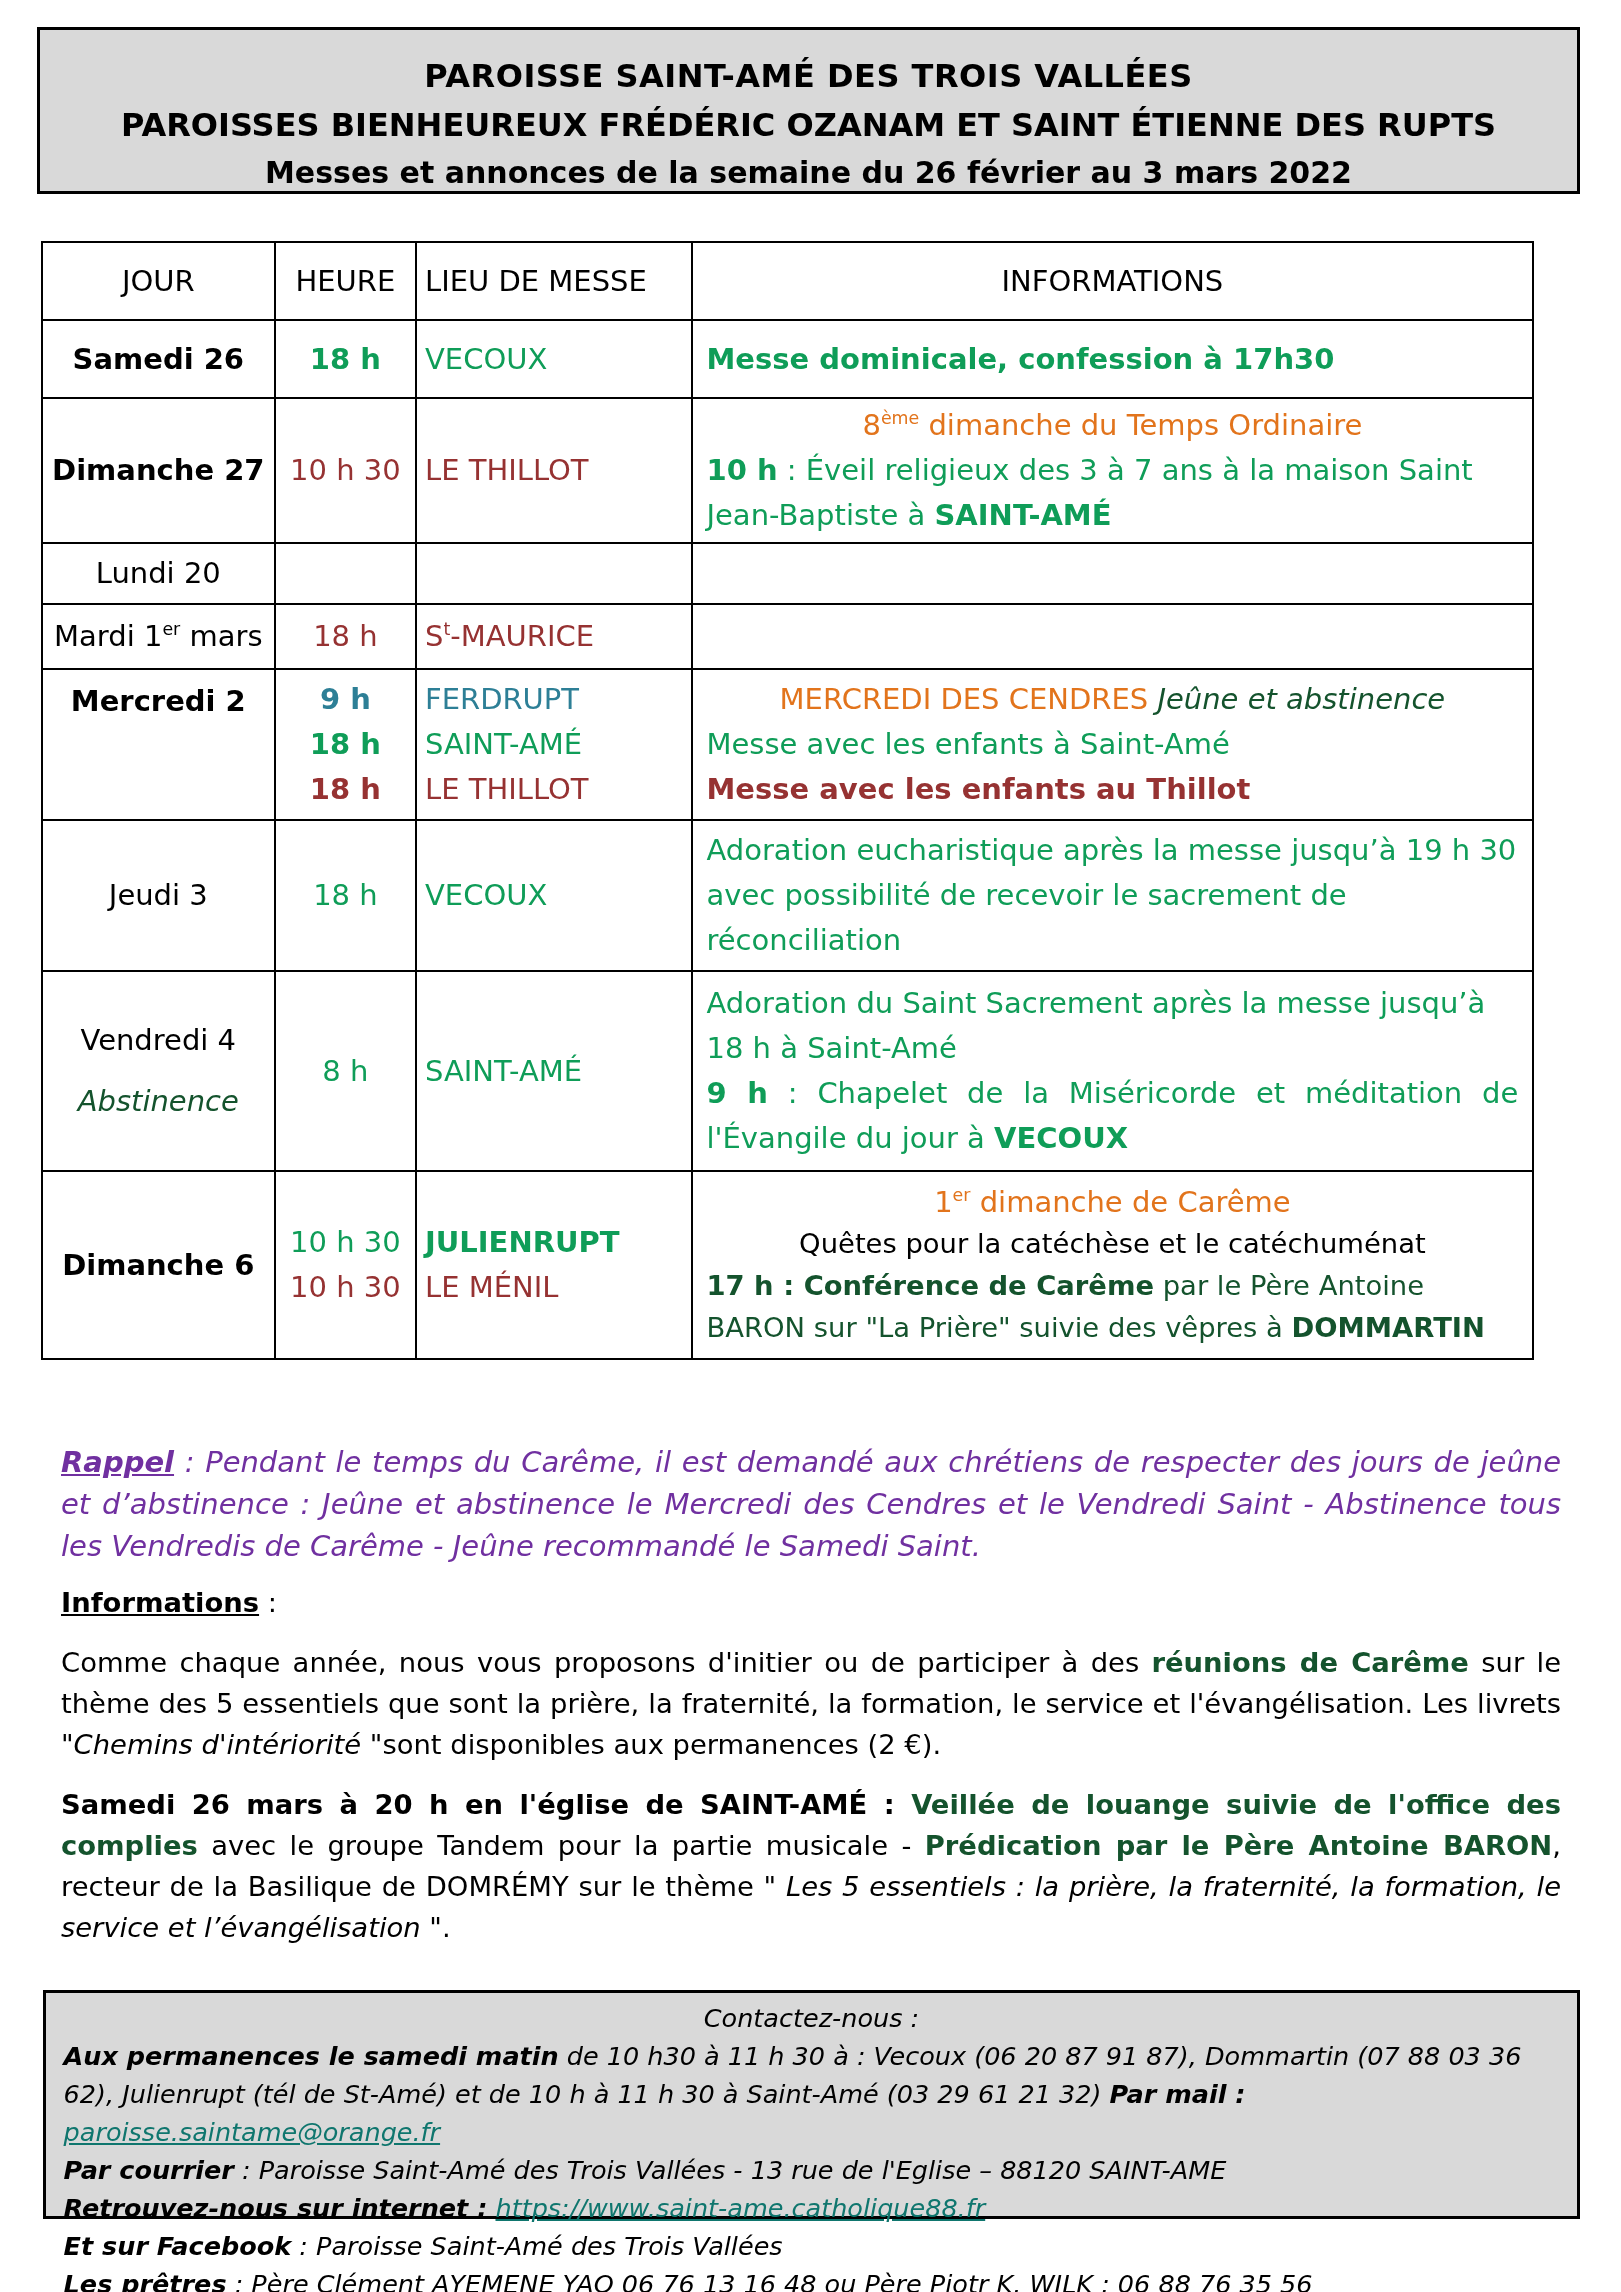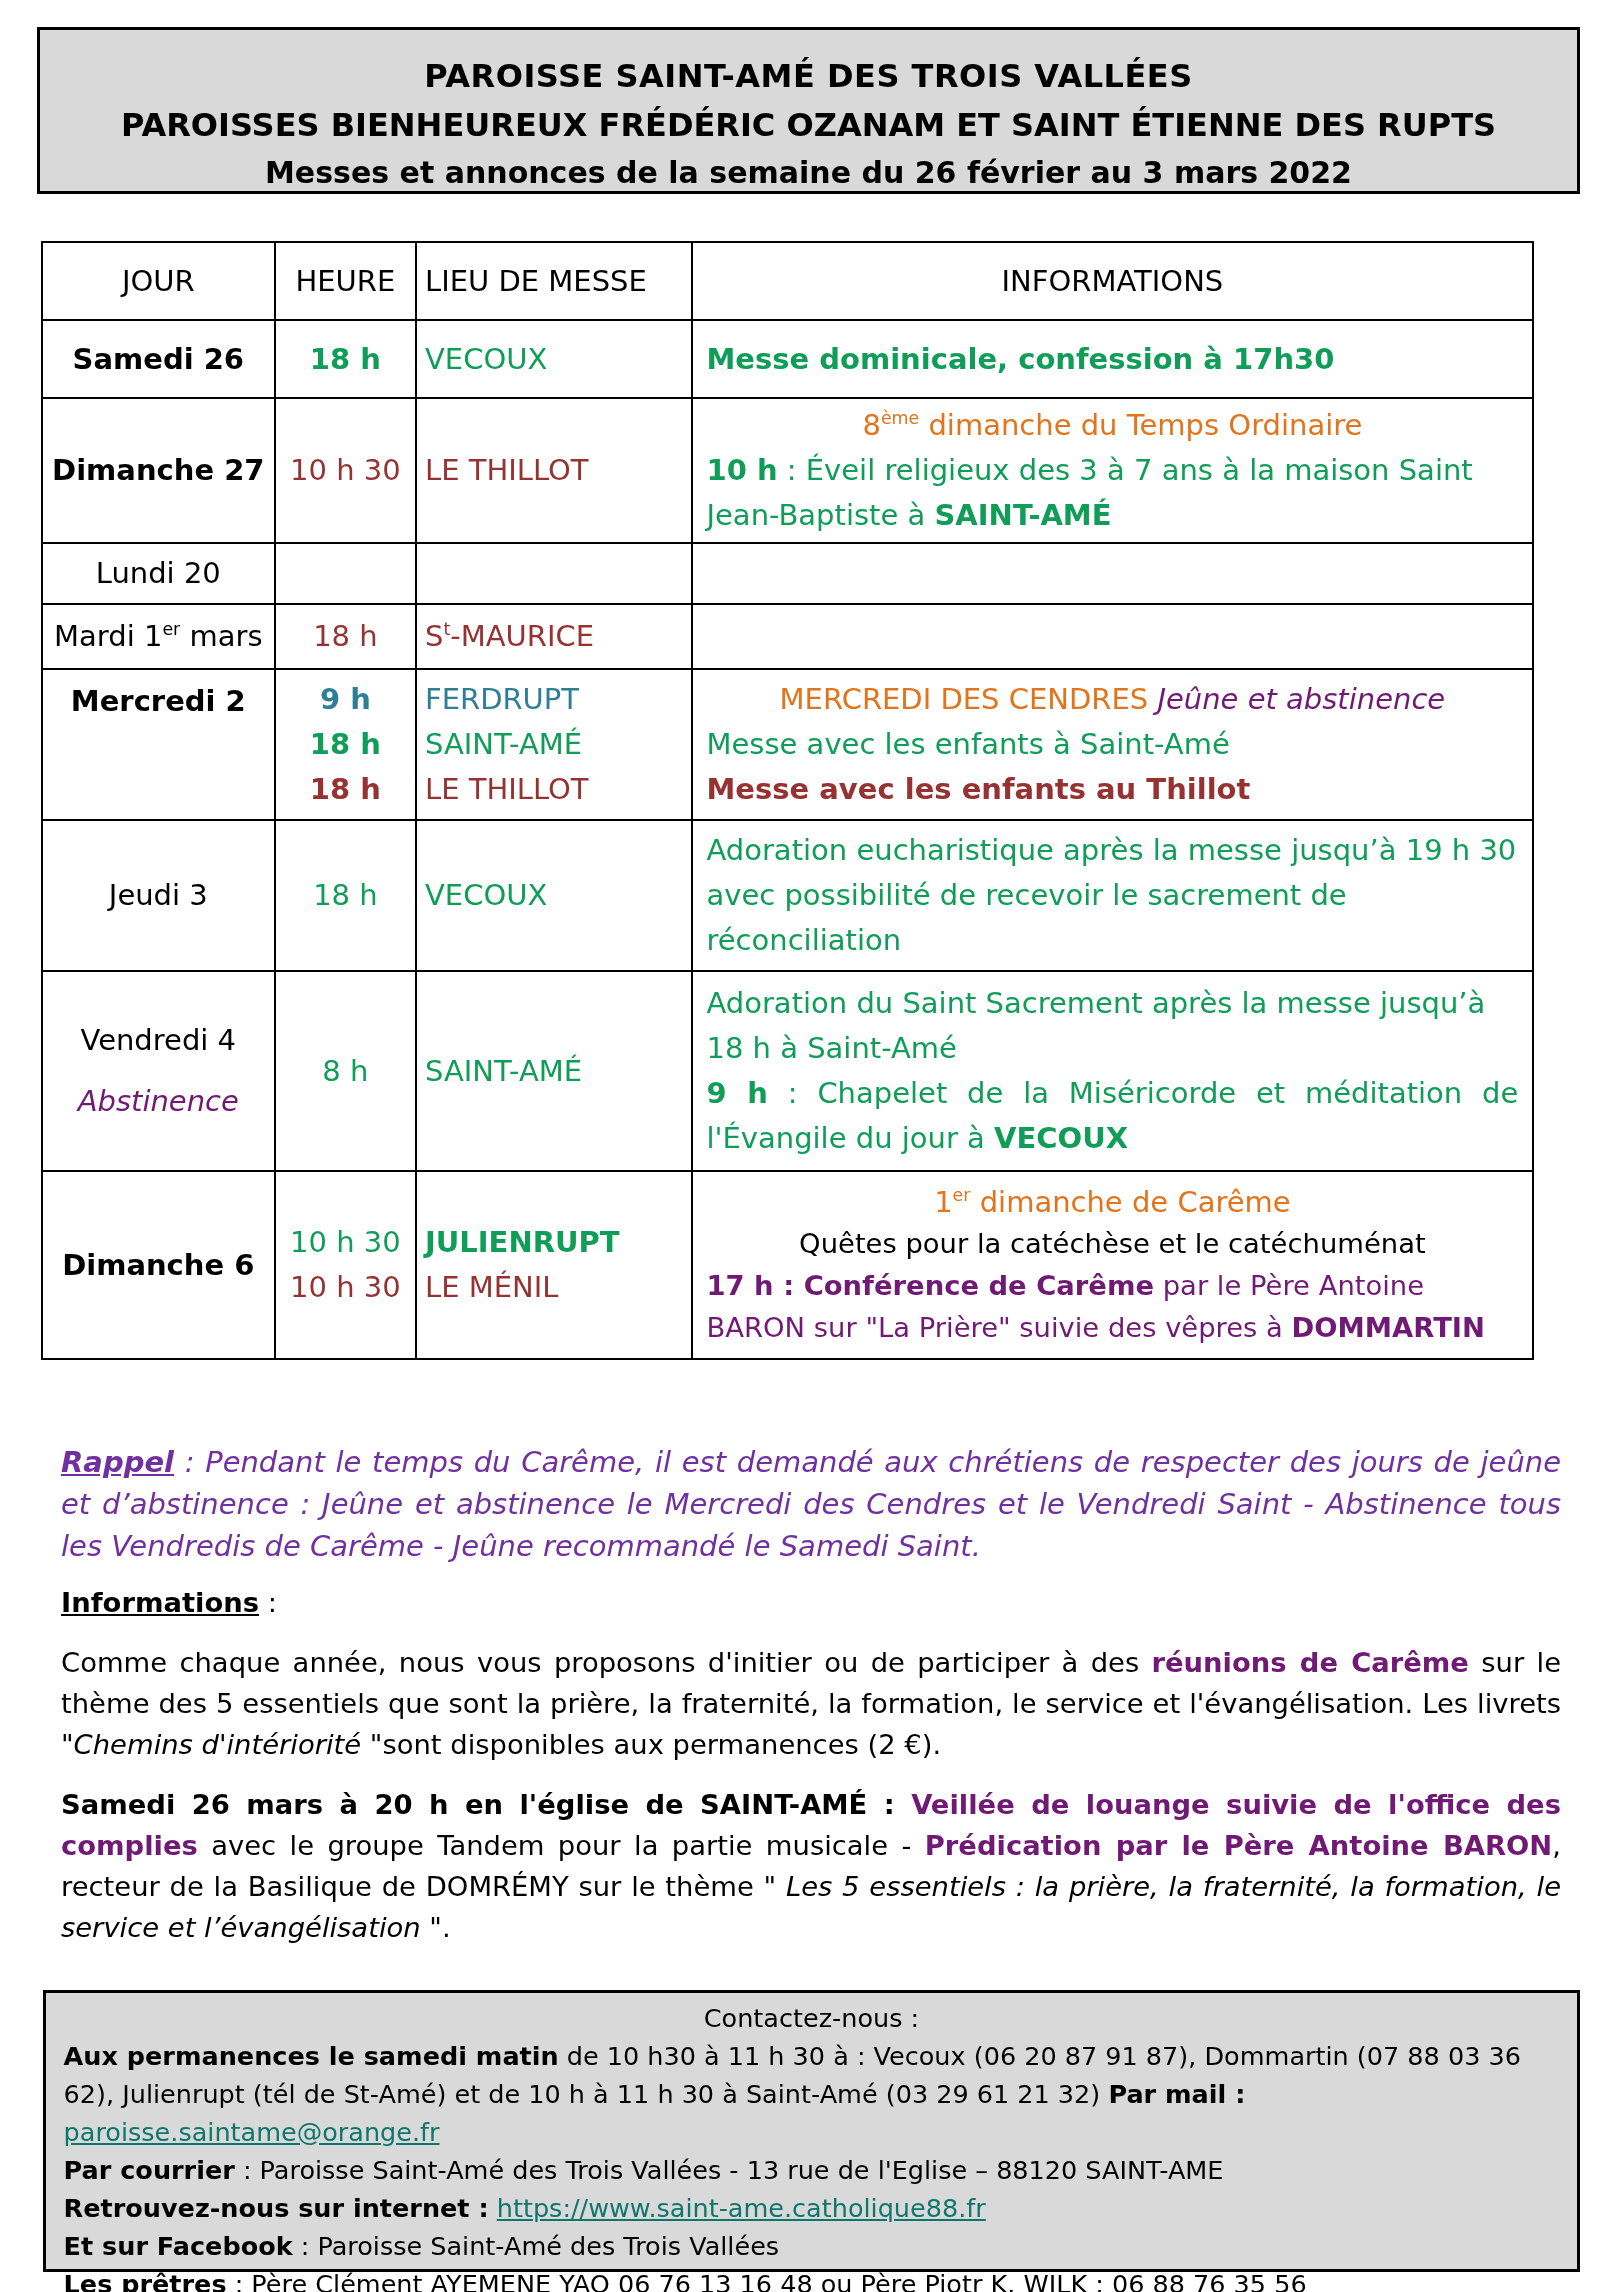--- a/index.html
+++ b/index.html
@@ -1,21 +1,21 @@
 <!DOCTYPE html>
 <html><head>
 <meta charset="utf-8">
 <style>
   html, body { margin: 0; padding: 0; background: #ffffff; }
   body { width: 1621px; height: 2293px; position: relative; font-family: "DejaVu Sans", sans-serif; color: #000; overflow: hidden; }
   .green { color: #0f9d58; }
   .red { color: #963232; }
   .teal { color: #2d7f96; }
   .orange { color: #e2741c; }
-  .purple { color: #701a75; }
+  .purple { color: #14532d; }
   .b { font-weight: bold; }
   .i { font-style: italic; }
   sup { font-size: 60%; vertical-align: super; line-height: 0; }
 
   #header-box { position: absolute; left: 37px; top: 27.4px; width: 1543px; height: 167px; background: #d9d9d9; border: 3.9px solid #000; box-sizing: border-box; text-align: center; }
   #header-box .h1 { font-size: 32px; font-weight: bold; letter-spacing: 0.5px; margin-top: 21.6px; line-height: 49px; }
   #header-box .h2 { font-size: 32px; font-weight: bold; line-height: 49px; }
   #header-box .h3 { font-size: 30px; font-weight: bold; line-height: 45px; }
 
   #schedule { position: absolute; left: 41px; top: 241px; width: 1493px; border-collapse: collapse; table-layout: fixed; }
@@ -32,21 +32,21 @@
   .just { text-align: justify; text-align-last: left; }
 
   #rappel { position: absolute; left: 61px; top: 1441px; width: 1500px; font-size: 29px; font-style: italic; color: #7030a0; line-height: 42px; text-align: justify; }
   #rappel .label { text-decoration: underline; font-weight: bold; }
 
   #info-title { position: absolute; left: 61px; top: 1583px; font-size: 27.4px; font-weight: bold; line-height: 39px; }
   #info-title .u { text-decoration: underline; }
   #info-p1 { position: absolute; left: 61px; top: 1642px; width: 1500px; font-size: 27.4px; line-height: 41px; text-align: justify; }
   #info-p2 { position: absolute; left: 61px; top: 1784px; width: 1500px; font-size: 27.4px; line-height: 41px; text-align: justify; }
 
-  #contact-box { position: absolute; left: 43px; top: 1990px; width: 1537px; height: 282px; background: #d9d9d9; border: 3.9px solid #000; box-sizing: border-box; padding: 5.9px 17.6px; font-size: 25.5px; line-height: 38px; }
+  #contact-box { position: absolute; left: 43px; top: 1990px; width: 1537px; height: 229px; background: #d9d9d9; border: 3.9px solid #000; box-sizing: border-box; padding: 5.9px 17.6px; font-size: 25.5px; line-height: 38px; font-style: italic; }
   #contact-box .ctitle { text-align: center; }
   a.link { color: #0f766e; text-decoration: underline; }
 </style>
 </head>
 <body>
 
 <div id="header-box">
   <div class="h1">PAROISSE SAINT-AMÉ DES TROIS VALLÉES</div>
   <div class="h2">PAROISSES BIENHEUREUX FRÉDÉRIC OZANAM ET SAINT ÉTIENNE DES RUPTS</div>
   <div class="h3">Messes et annonces de la semaine du 26 février au 3 mars 2022</div>

